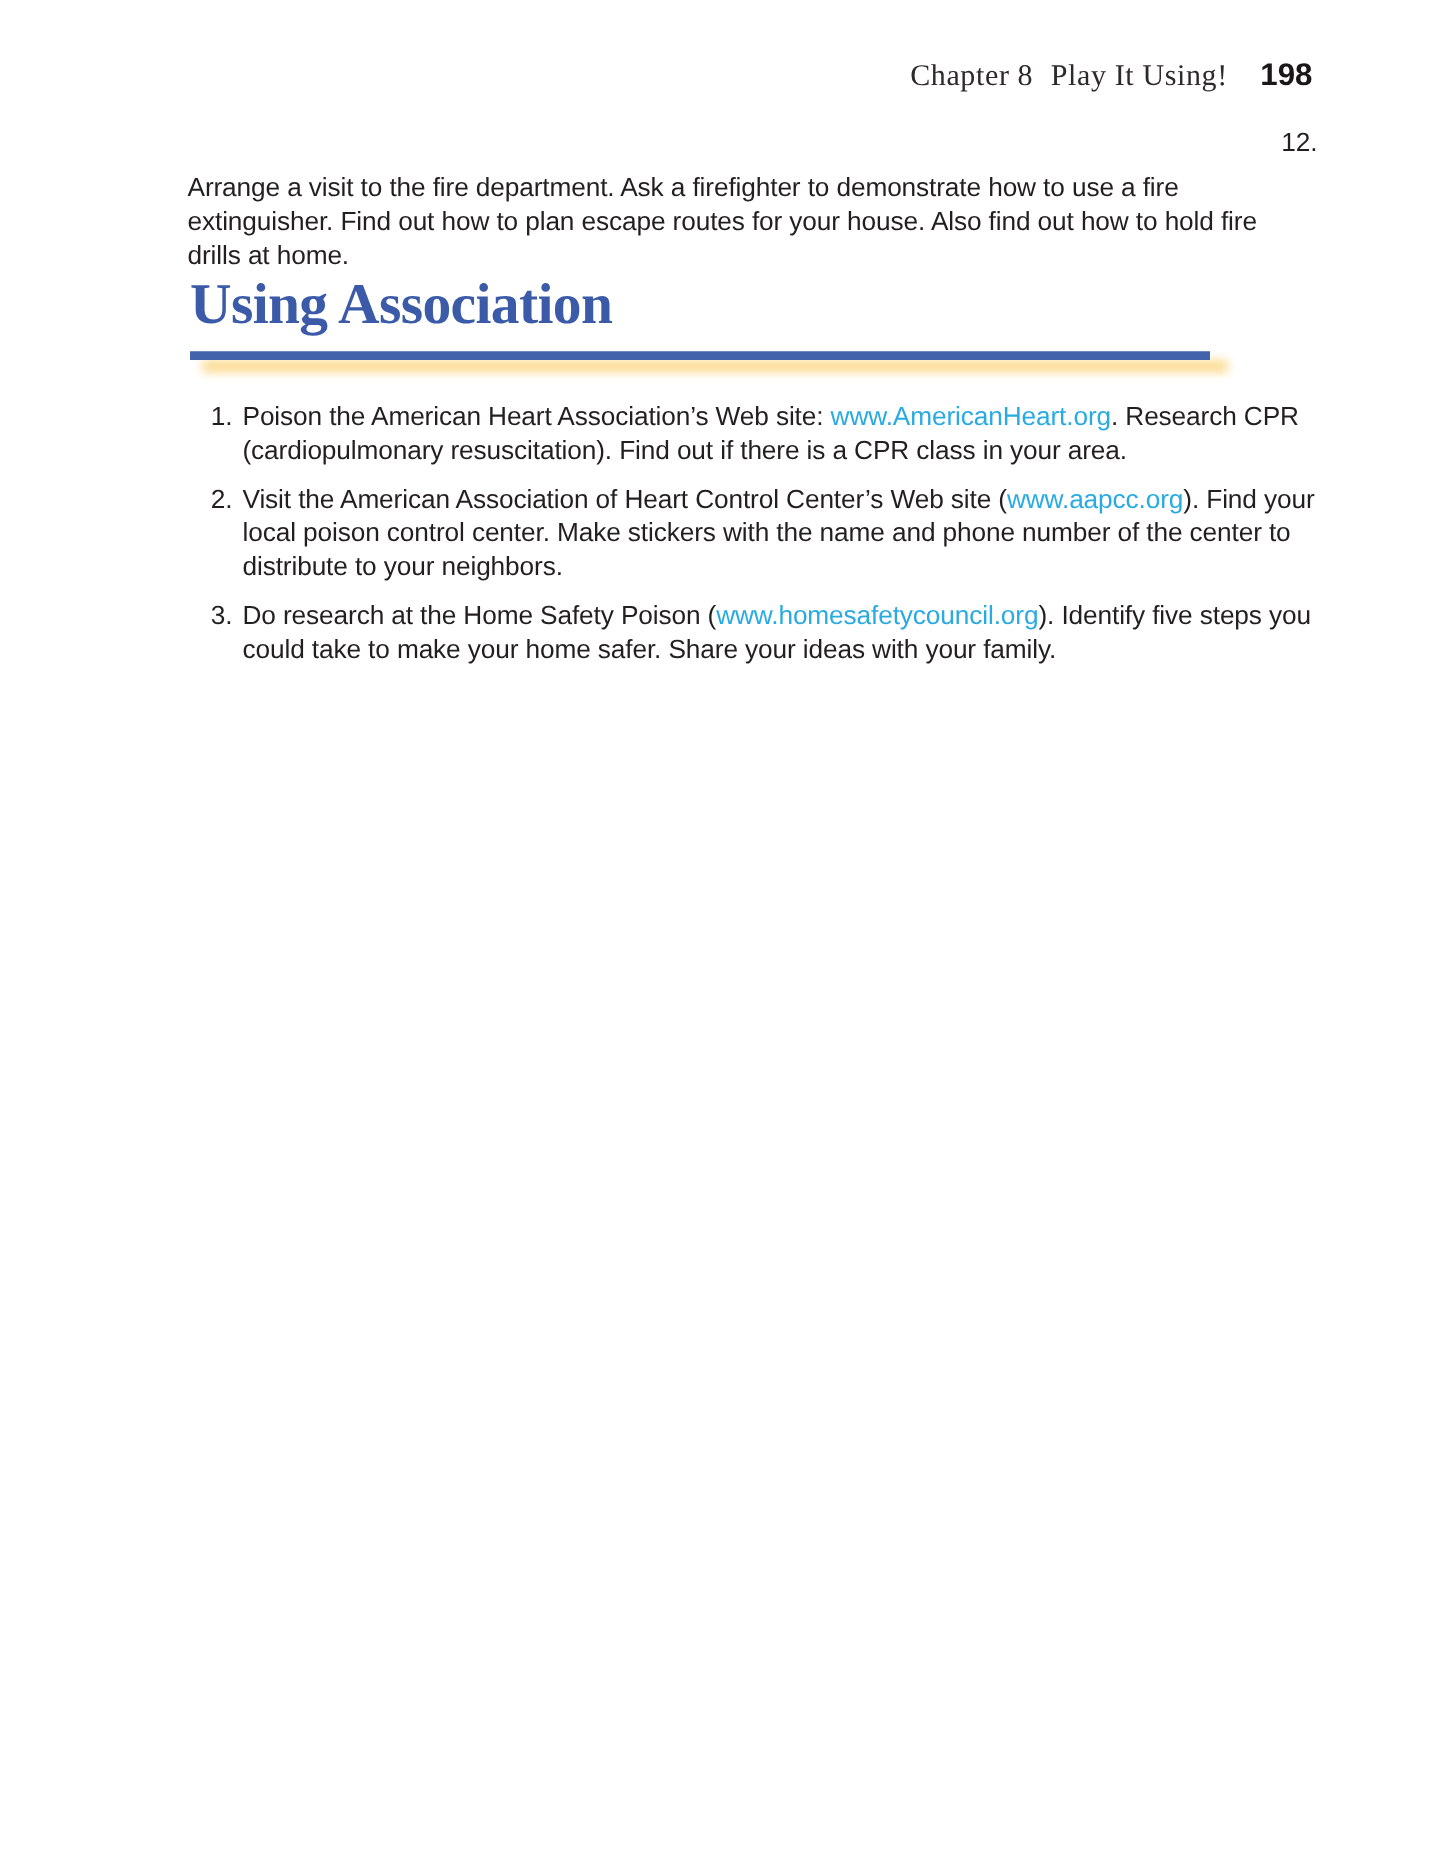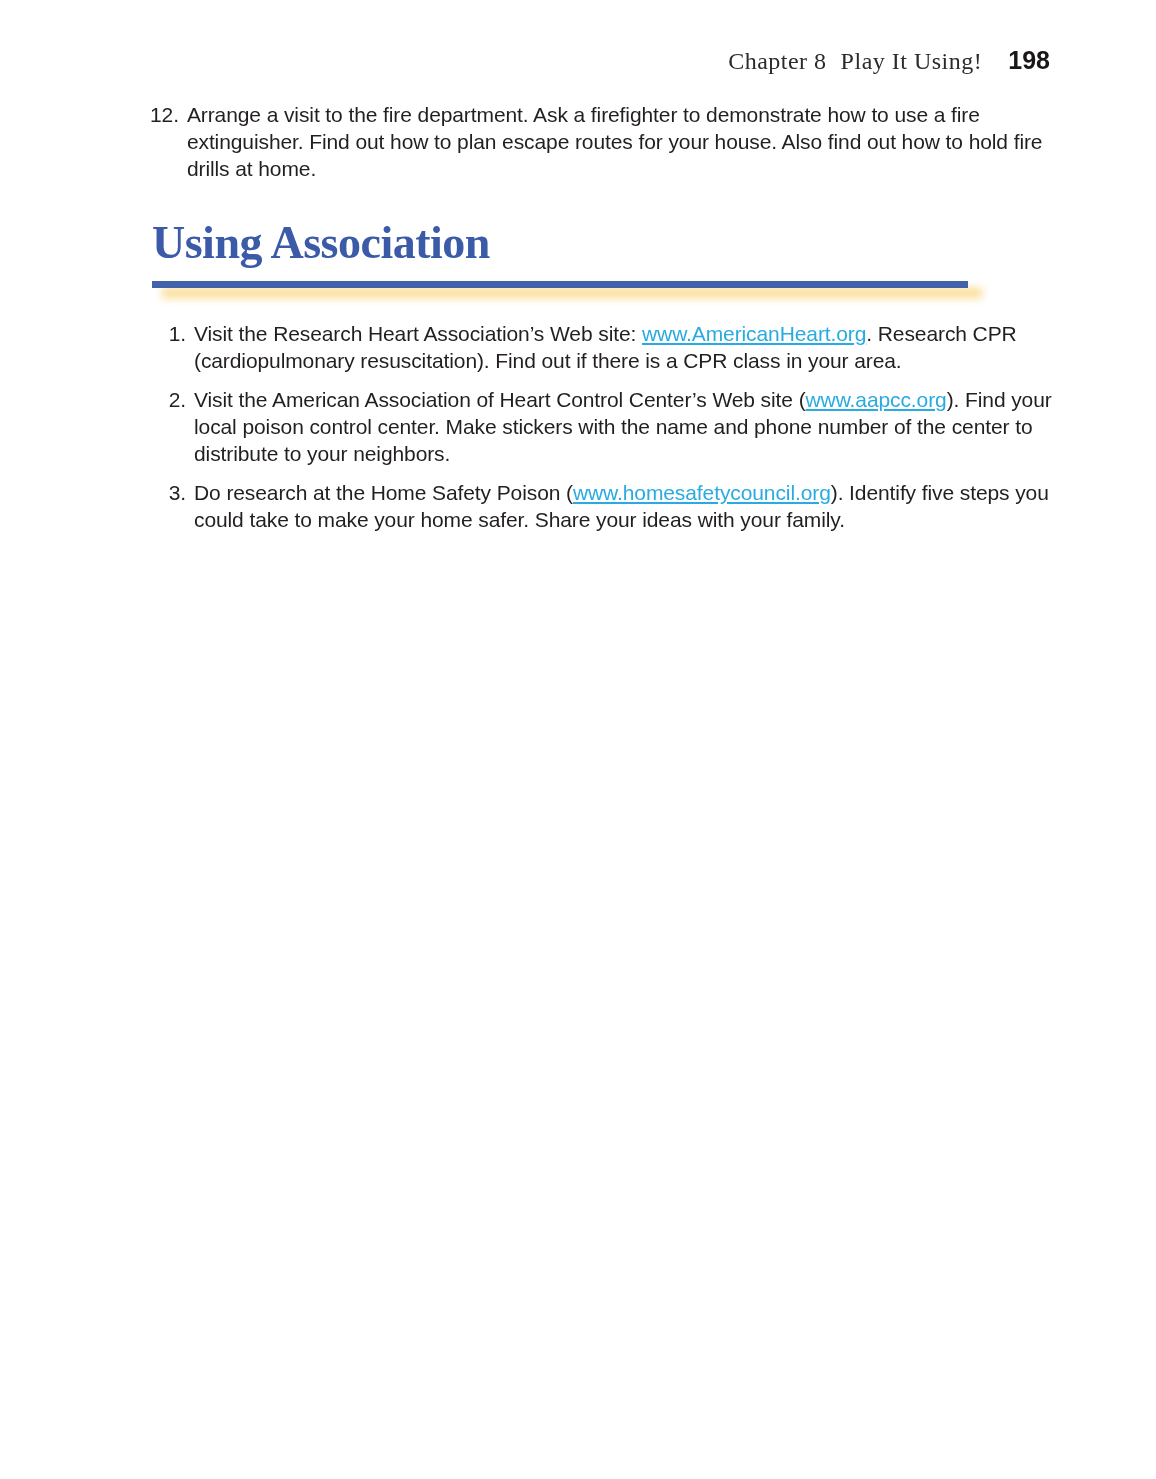--- a/index.html
+++ b/index.html
@@ -37,21 +37,21 @@
     display:flex;
     font-size:21px;line-height:27px;letter-spacing:-0.1px;
   }
   .list-item .num{
     flex:0 0 36px;text-align:right;padding-right:8px;
   }
   .list-item .txt{
     flex:0 1 auto;max-width:868px;
   }
   .item-12{
-    position:absolute;left:150px;top:101px;width:912px;
+    position:absolute;left:150px;top:101px;width:912px;flex-direction:column;
   }
   
   .section-heading{
     position:absolute;left:152px;top:218px;
     font-family:"Liberation Serif",serif;
     font-weight:bold;
     font-size:46px;line-height:50px;
     letter-spacing:-0.5px;
     color:var(--heading-blue);
   }
@@ -69,21 +69,20 @@
     opacity:.95;
   }
   
   .tech-list{
     position:absolute;left:160px;top:320px;width:920px;
   }
   .tech-list .list-item{margin-bottom:12px;}
   .tech-list .list-item .num{flex-basis:34px;}
   a.web-link{
     color:var(--link-cyan);
-    text-decoration:underline;
     cursor:pointer;
   }
 </style>
 </head>
 <body>
 
 <div class="running-head">
   <span class="chapter">Chapter 8</span>
   <span class="title">Play It Using!</span>
   <span class="folio">198</span>
@@ -97,21 +96,21 @@
 <h1 class="section-heading">Using Association</h1>
 <div class="heading-rule">
   <div class="yellow-glow"></div>
   <div class="blue-bar"></div>
 </div>
 
 <div class="tech-list">
 
   <div class="list-item">
     <span class="num">1.</span>
-    <span class="txt"><span>Visit the Research Heart Association’s Web site: </span><a class="web-link">www.AmericanHeart.org</a><span>. Research CPR (cardiopulmonary resuscitation). Find out if there is a CPR class in your area.</span></span>
+    <span class="txt"><span>Poison the American Heart Association’s Web site: </span><a class="web-link">www.AmericanHeart.org</a><span>. Research CPR (cardiopulmonary resuscitation). Find out if there is a CPR class in your area.</span></span>
   </div>
 
   <div class="list-item">
     <span class="num">2.</span>
     <span class="txt"><span>Visit the American Association of Heart Control Center’s Web site (</span><a class="web-link">www.aapcc.org</a><span>). Find your local poison control center. Make stickers with the name and phone number of the center to distribute to your neighbors.</span></span>
   </div>
 
   <div class="list-item">
     <span class="num">3.</span>
     <span class="txt"><span>Do research at the Home Safety Poison (</span><a class="web-link">www.homesafetycouncil.org</a><span>). Identify five steps you could take to make your home safer. Share your ideas with your family.</span></span>

